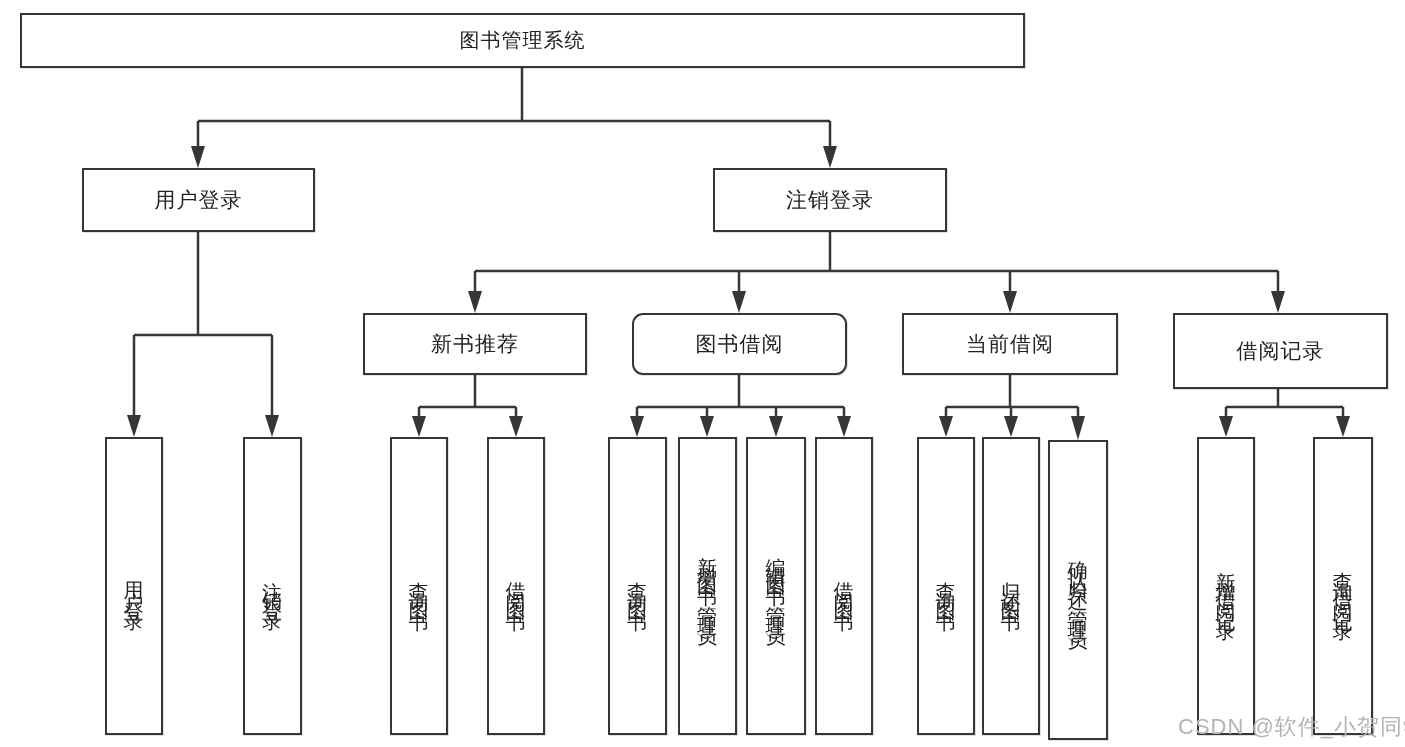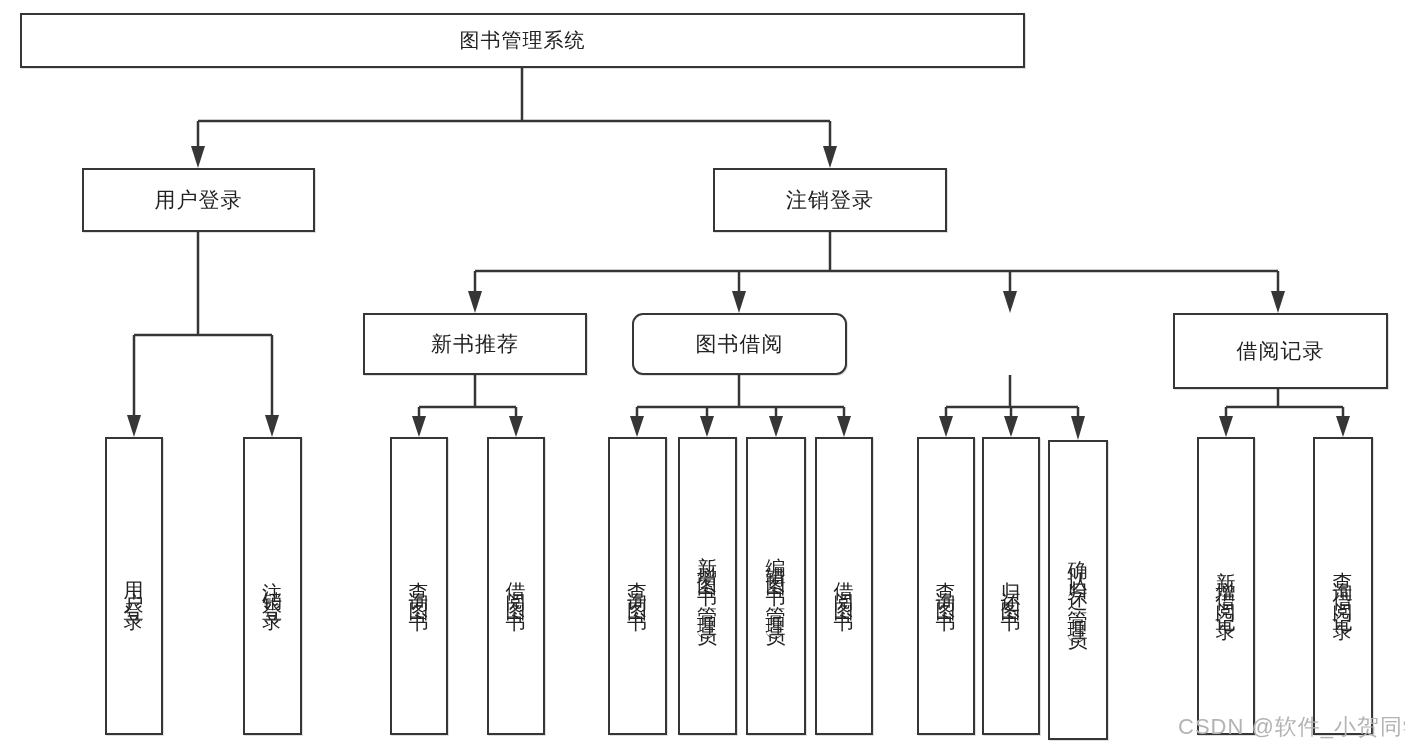--- a/index.html
+++ b/index.html
@@ -137,20 +137,23 @@
   <div class="node hnode n-l2b">
     <span>注销登录</span>
   </div>
 
   <div class="node hnode n-l3a">
     <span>新书推荐</span>
   </div>
   <div class="node hnode n-l3b">
     <span>图书借阅</span>
   </div>
+  <div class="node hnode n-l3c">
+    <span>当前借阅</span>
+  </div>
   <div class="node hnode n-l3d">
     <span>借阅记录</span>
   </div>
 
   <div class="node vnode leaf n-ul1">
     <span>用户登录</span>
   </div>
   <div class="node vnode leaf n-ul2">
     <span>注销登录</span>
   </div>

